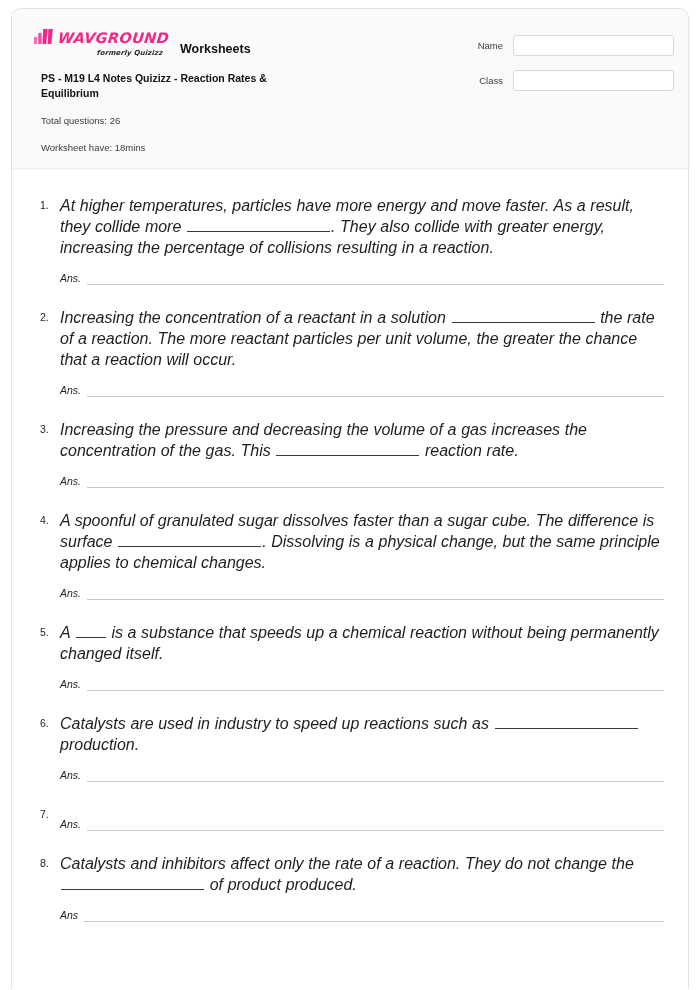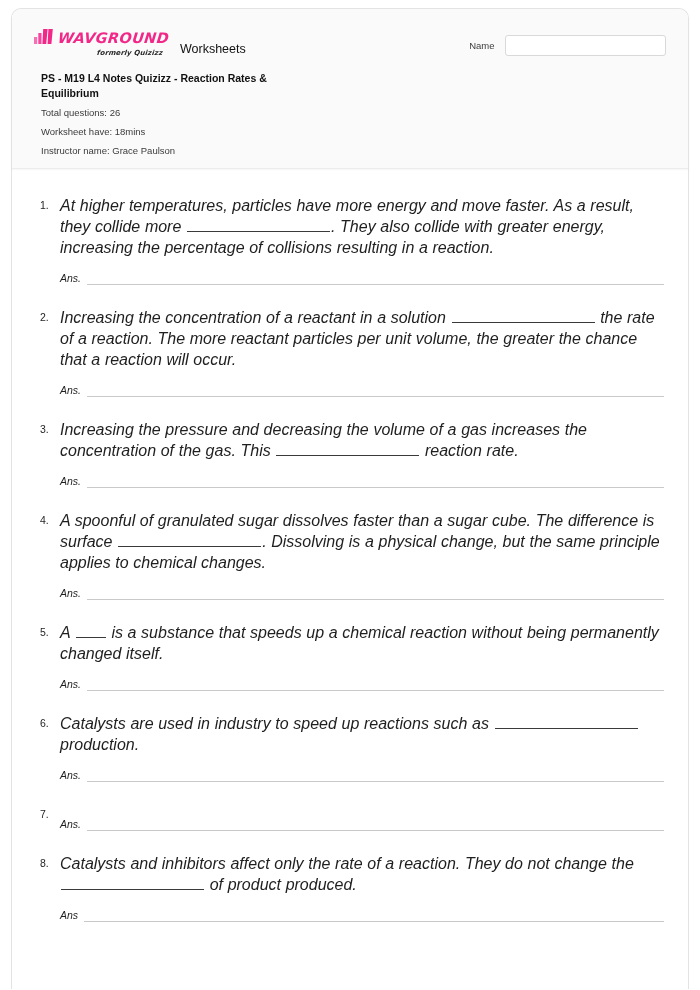--- a/index.html
+++ b/index.html
@@ -80,21 +80,21 @@
     font-family: "DejaVu Sans", sans-serif;
     font-size: 7px;
     font-weight: 700;
     color: #2b2b2b;
     letter-spacing: 0.1px;
     font-style: italic;
     transform: skewX(-6deg);
   }
   .brand-title {
     font-size: 12.5px;
-    font-weight: normal;
+    font-weight: bold;
     color: #111111;
     padding-bottom: 1px;
   }
 
   .meta {
     position: absolute;
     left: 29px;
     top: 62px;
     width: 330px;
   }
@@ -102,33 +102,33 @@
     font-size: 10.5px;
     font-weight: bold;
     color: #111111;
     line-height: 14.5px;
     max-width: 226px;
   }
   .meta-line {
     font-size: 9.5px;
     color: #3b3b3b;
     line-height: 13px;
-    margin-top: 6px;
+    margin-top: 14px;
   }
 
   .fields {
     position: absolute;
     right: 14px;
     top: 26px;
     width: 230px;
   }
   .field-row {
     display: flex;
     align-items: center;
-    justify-content: center;
+    justify-content: flex-end;
     gap: 10px;
     margin-bottom: 14px;
   }
   .field-label {
     font-size: 9.5px;
     color: #3d3d3d;
     text-align: right;
     width: 42px;
   }
   .field-box {
@@ -243,20 +243,24 @@
         <div class="meta-line">Total questions: 26</div>
         <div class="meta-line">Worksheet have: 18mins</div>
         <div class="meta-line">Instructor name: Grace Paulson</div>
       </div>
 
       <div class="fields">
         <div class="field-row">
           <div class="field-label">Name</div>
           <input class="field-box" type="text" placeholder="" style="">
         </div>
+        <div class="field-row">
+          <div class="field-label">Class</div>
+          <input class="field-box" type="text" placeholder="" style="">
+        </div>
       </div>
 
     </div>
   </div>
 
   <div class="body" id="questions-container">
       <div class="q">
         <div class="q-num">1.</div>
         <div class="q-body">
           <div class="q-text"><span>At higher temperatures, particles have more energy and move faster. As a result, they collide more </span><span class="blank long"></span><span>. They also collide with greater energy, increasing the percentage of collisions resulting in a reaction.</span></div>

